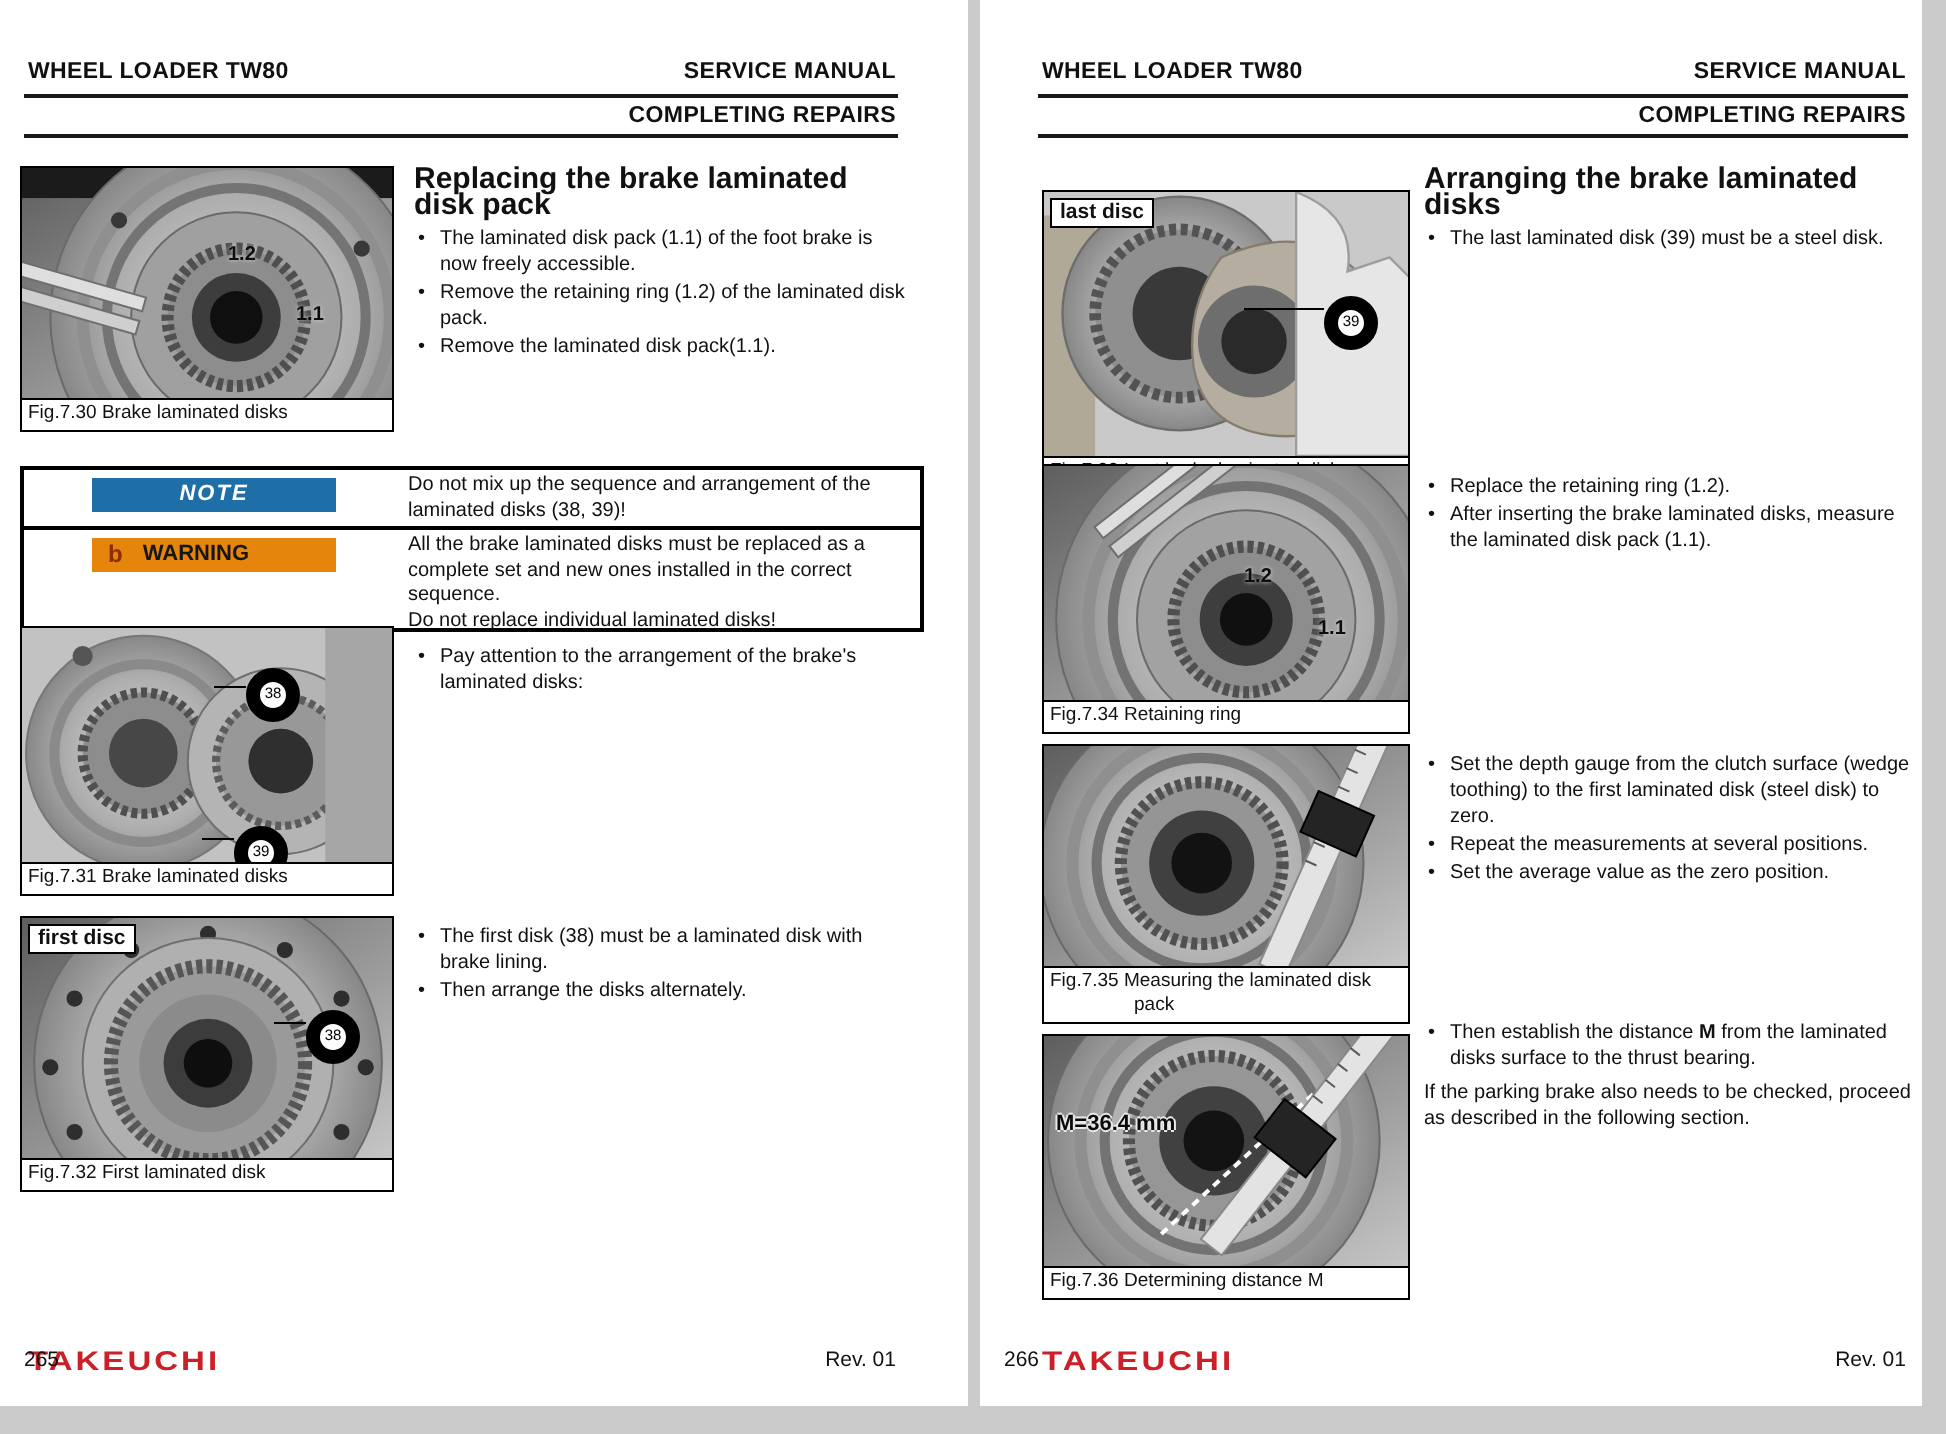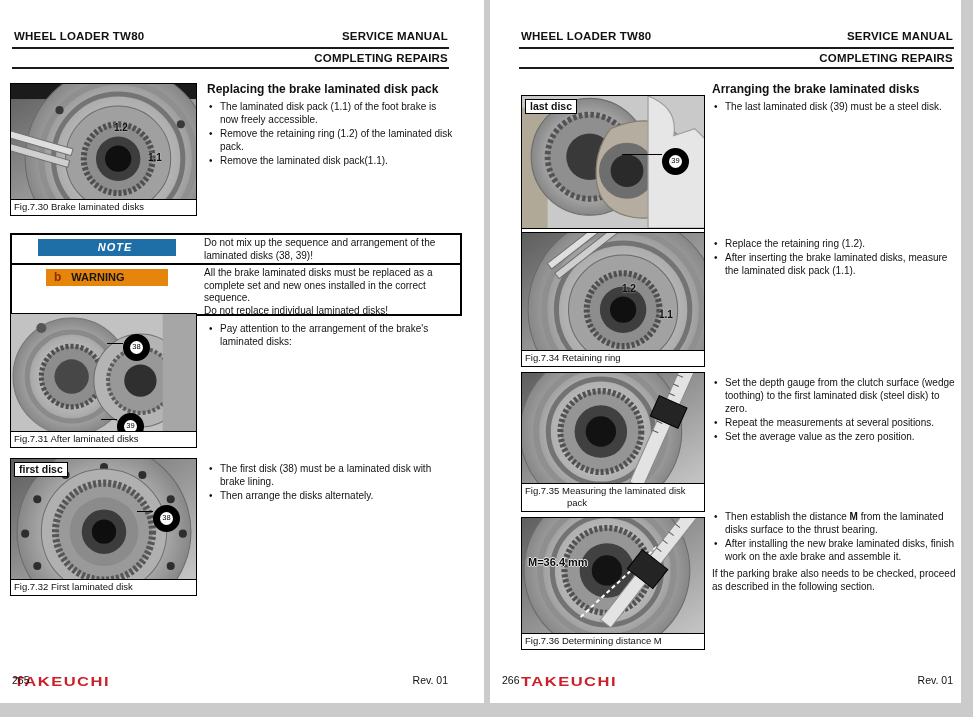--- a/index.html
+++ b/index.html
@@ -7,21 +7,21 @@
     width:973px;height:717px;background:#cbcbcb;position:relative;overflow:hidden;
     font-family:"Liberation Sans","DejaVu Sans",sans-serif;color:#111;
   }
   .page{position:absolute;top:0;height:703px;background:#fff;}
   
   .hdr-model{position:absolute;font-weight:bold;font-size:11.5px;letter-spacing:.2px;}
   .hdr-right{position:absolute;font-weight:bold;font-size:11.5px;text-align:right;letter-spacing:.2px;}
   .rule{position:absolute;background:#1a1a1a;}
   
   .textcol{position:absolute;font-size:10px;line-height:13px;}
-  .h{font-weight:bold;font-size:12px;margin-bottom:4px;}
+  .h{font-weight:bold;font-size:15px;margin-bottom:4px;}
   .li{position:relative;padding-left:13px;margin-bottom:1px;}
   .li::before{content:"\2022";position:absolute;left:2px;top:0;font-size:10px;}
   .para{margin-top:4px;}
   
   .fig{position:absolute;border:1.5px solid #000;background:#fff;}
   .photo{position:relative;width:100%;overflow:hidden;background:#9a9a9a;}
   .photo svg{display:block;width:100%;height:100%;}
   .cap{border-top:1px solid #000;font-size:9.5px;line-height:12px;padding:1px 3px 2px 3px;
        padding-left:45px;text-indent:-42px;}
   .plabel{position:absolute;font-weight:bold;font-size:10px;color:#0d0d0d;
@@ -30,21 +30,21 @@
           font-weight:bold;font-size:10.5px;padding:0 4px 1px 4px;}
   .callout{position:absolute;width:13px;height:13px;border:7px solid #000000;border-radius:50%;
            background:#fdfdfd;font-size:7.5px;line-height:12px;text-align:center;color:#000;}
   .leader{position:absolute;height:0;border-top:1px solid #000;}
   .mlabel{position:absolute;font-weight:bold;font-size:11px;color:#0a0a0a;
           text-shadow:0 1px 0 #e8e8e8,0 -1px 0 #e8e8e8,1px 0 0 #e8e8e8,-1px 0 0 #e8e8e8;}
   
   .infobox{position:absolute;border:2px solid #000;background:#fff;display:flex;align-items:flex-start;}
   .bannerwrap{width:190px;flex:none;display:flex;justify-content:center;padding-top:4px;}
   .banner{width:122px;height:17px;text-align:center;font-weight:bold;font-size:11px;line-height:17px;}
-  .note-banner{background:#1e6fa8;color:#fff;font-style:italic;letter-spacing:1px;padding-left:16px;}
+  .note-banner{background:#1e6fa8;color:#fff;font-style:italic;letter-spacing:1px;}
   .warn-banner{background:#e5850b;color:#161616;display:flex;align-items:center;
                justify-content:flex-start;padding-left:8px;box-sizing:border-box;gap:10px;}
   .warn-symbol{color:#8c2f00;font-weight:bold;font-size:12px;}
   .boxtext{flex:1;font-size:10px;line-height:12.5px;padding:2px 4px 3px 2px;}
   
   .logo{position:absolute;color:#cc2028;font-weight:800;font-size:16.5px;letter-spacing:1.5px;
         transform:scaleY(.82);transform-origin:left bottom;}
   .pageno{position:absolute;left:12px;right:0;text-align:left;font-size:10.5px;}
   .rev{position:absolute;text-align:right;font-size:10.5px;}
 </style>
@@ -141,21 +141,21 @@
         <circle cx="128" cy="66" r="32" fill="#989898" stroke="#5c5c5c" stroke-width="4" stroke-dasharray="3 2"></circle>
         <circle cx="128" cy="66" r="16" fill="#2f2f2f"></circle>
         <rect x="150" y="0" width="33" height="116" fill="#a6a6a6"></rect>
         <circle cx="30" cy="14" r="5" fill="#555"></circle>
       </svg>
       <span class="callout" style="left:112px;top:20px">38</span>
       <span class="leader" style="left:96px;top:29px;width:16px"></span>
       <span class="callout" style="left:106px;top:99px">39</span>
       <span class="leader" style="left:90px;top:105px;width:16px"></span>
     </div>
-    <figcaption class="cap">Fig.7.31 After laminated disks</figcaption>
+    <figcaption class="cap">Fig.7.31 Brake laminated disks</figcaption>
   </figure>
 
   <figure class="fig" style="left:10px;top:458px;width:185px;margin:0">
     <div class="photo" style="height:120px">
       <svg viewBox="0 0 183 119" preserveAspectRatio="xMidYMid slice">
         <rect width="183" height="119" fill="url(#pbg)"></rect>
         <circle cx="92" cy="72" r="86" fill="url(#pdisk)" stroke="#6a6a6a"></circle>
         <g fill="#2e2e2e">
           <circle cx="92" cy="8" r="4"></circle>
             <circle cx="130" cy="16" r="4"></circle>
@@ -279,21 +279,20 @@
             </g>
           <rect x="138" y="28" width="30" height="22" fill="#242424" stroke="#000"></rect>
         </g>
       </svg>
     </div>
     <figcaption class="cap">Fig.7.35 Measuring the laminated disk pack</figcaption>
   </figure>
 
   <div class="textcol" style="left:222px;top:510px;width:246px">
     <div class="li"><span>Then establish the distance </span><b>M</b><span> from the laminated disks surface to the thrust bearing.</span></div>
-    <div class="li"><span>After installing the new brake laminated disks, finish work on the axle brake and assemble it.</span></div>
     <div class="para">If the parking brake also needs to be checked, proceed as described in the following section.</div>
   </div>
 
   <figure class="fig" style="left:31px;top:517px;width:182px;margin:0">
     <div class="photo" style="height:115px">
       <svg viewBox="0 0 180 114" preserveAspectRatio="xMidYMid slice">
         <rect width="180" height="114" fill="url(#pbg)"></rect>
         <circle cx="84" cy="52" r="82" fill="url(#pdisk)" stroke="#6a6a6a"></circle>
         <circle cx="84" cy="52" r="66" fill="none" stroke="#8f8f8f" stroke-width="6"></circle>
         <circle cx="84" cy="52" r="54" fill="none" stroke="#737373" stroke-width="5"></circle>

